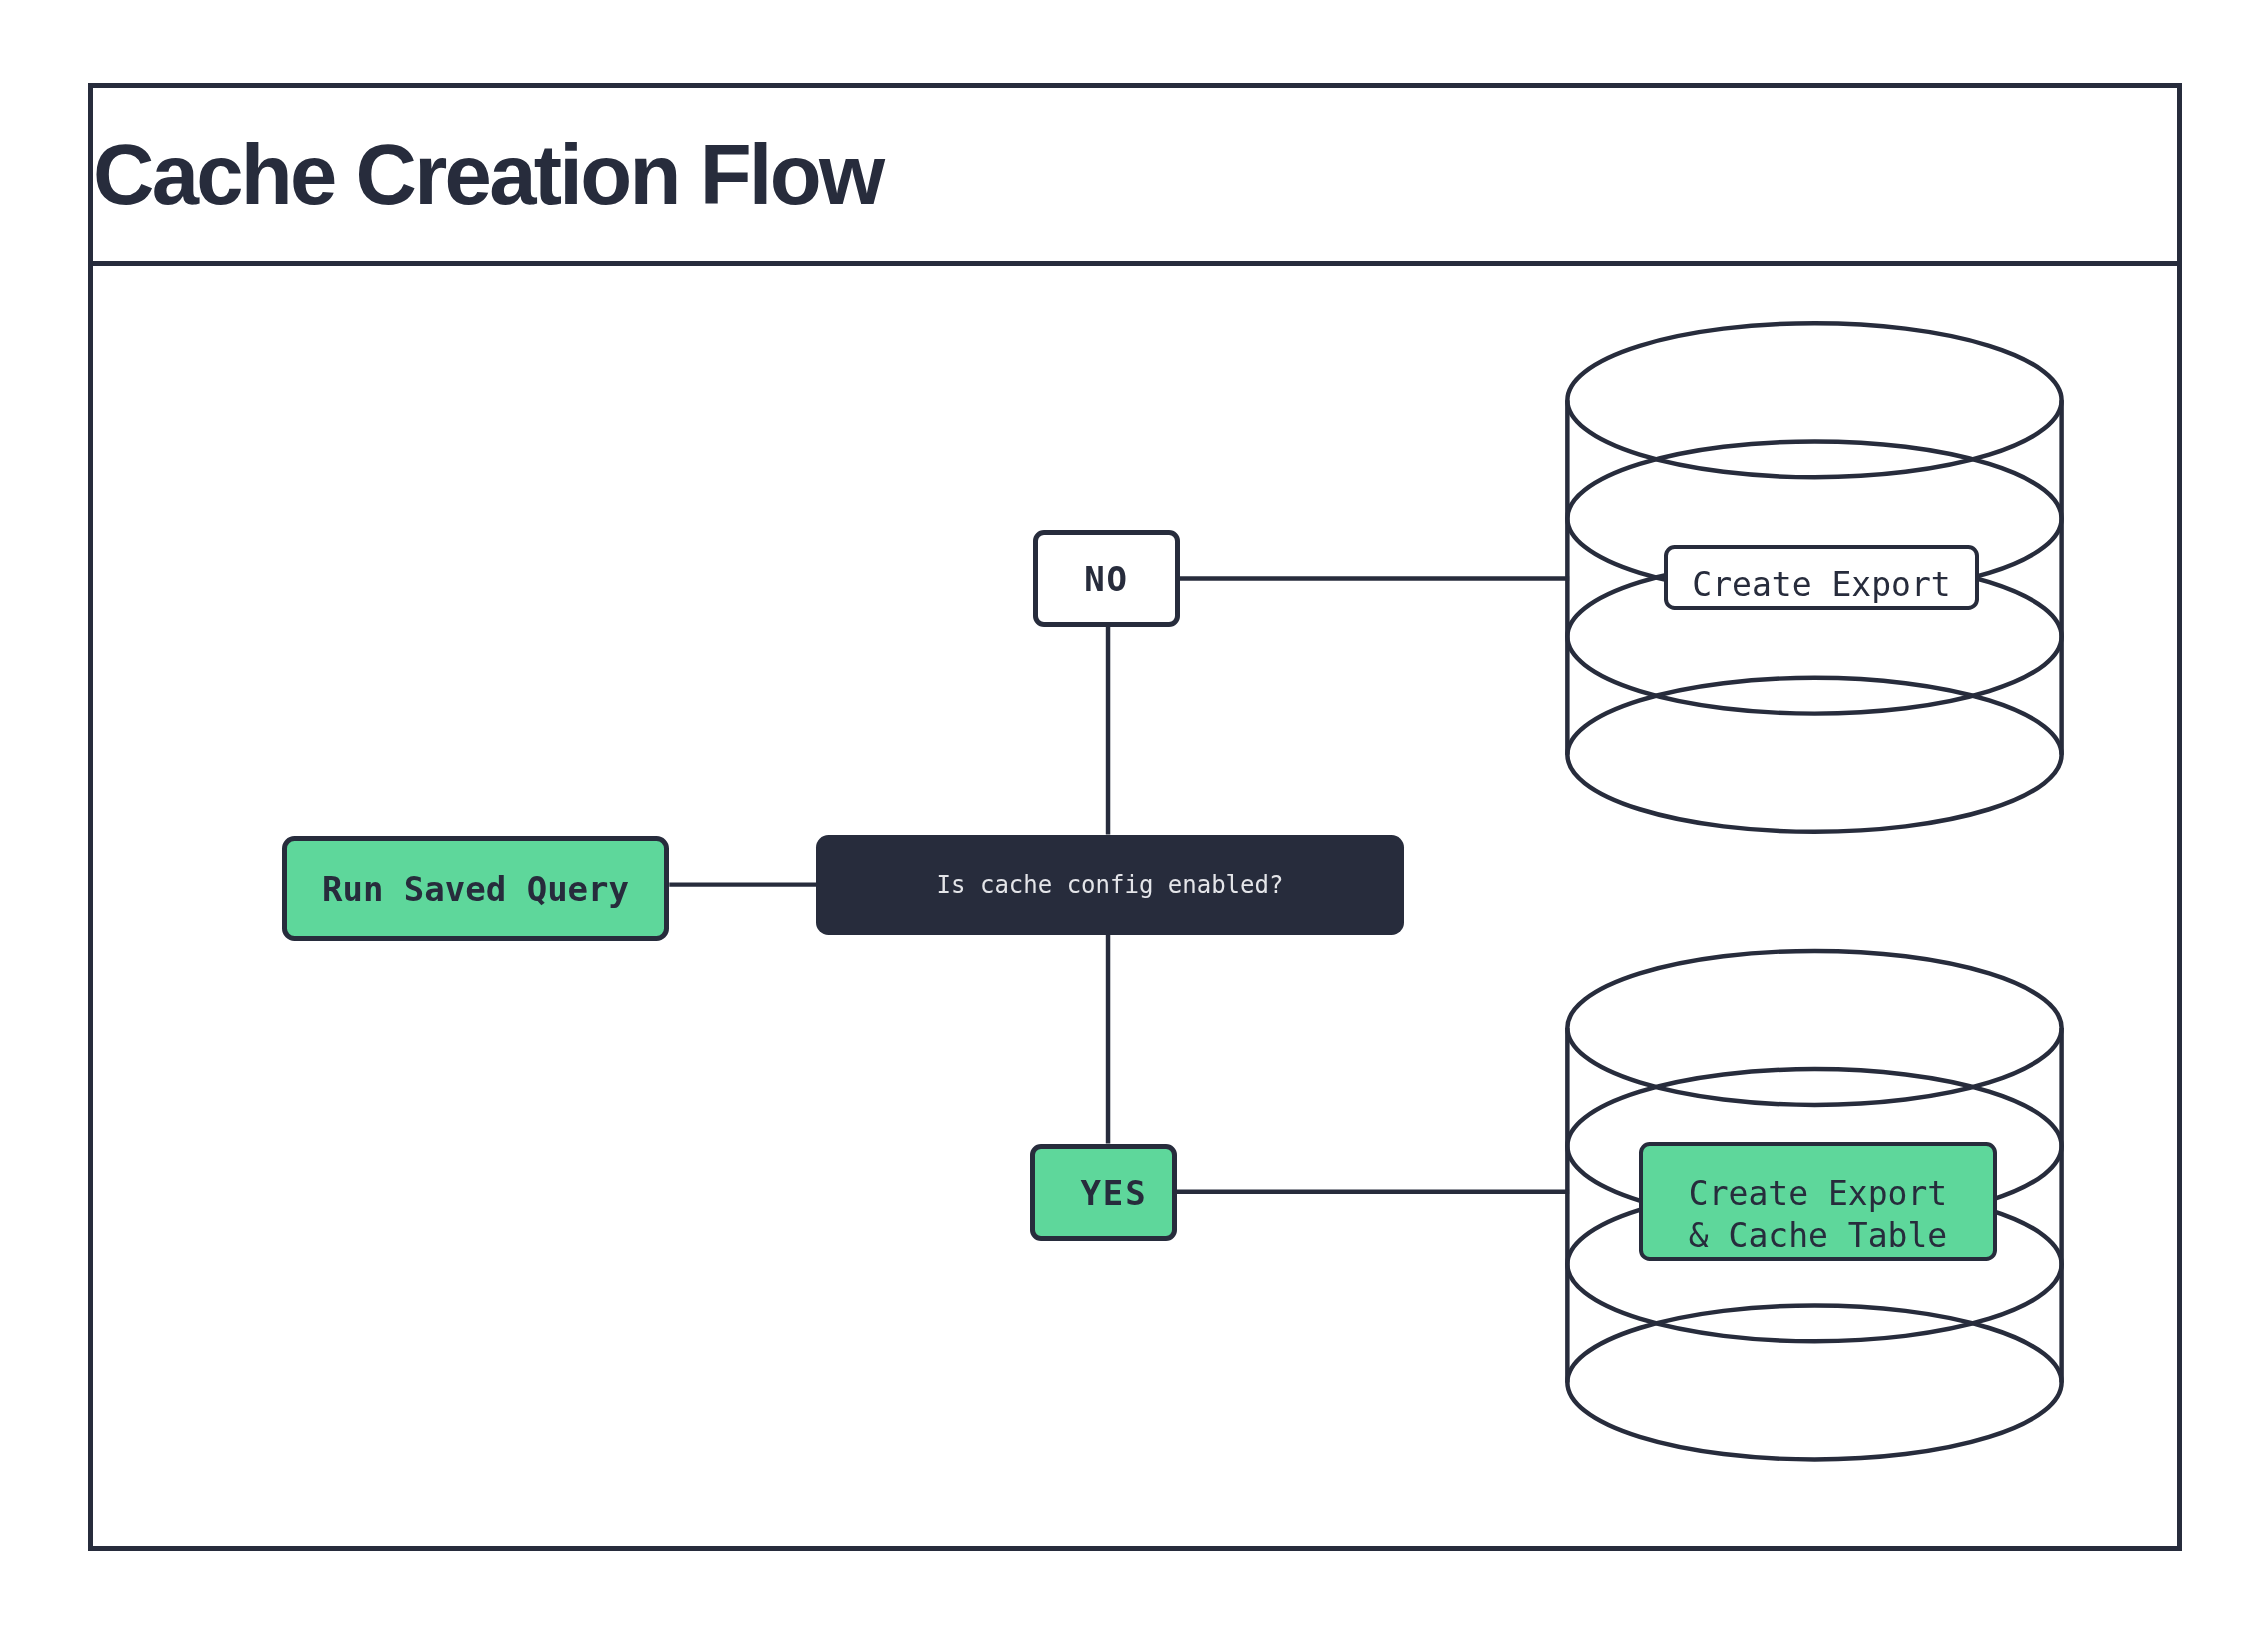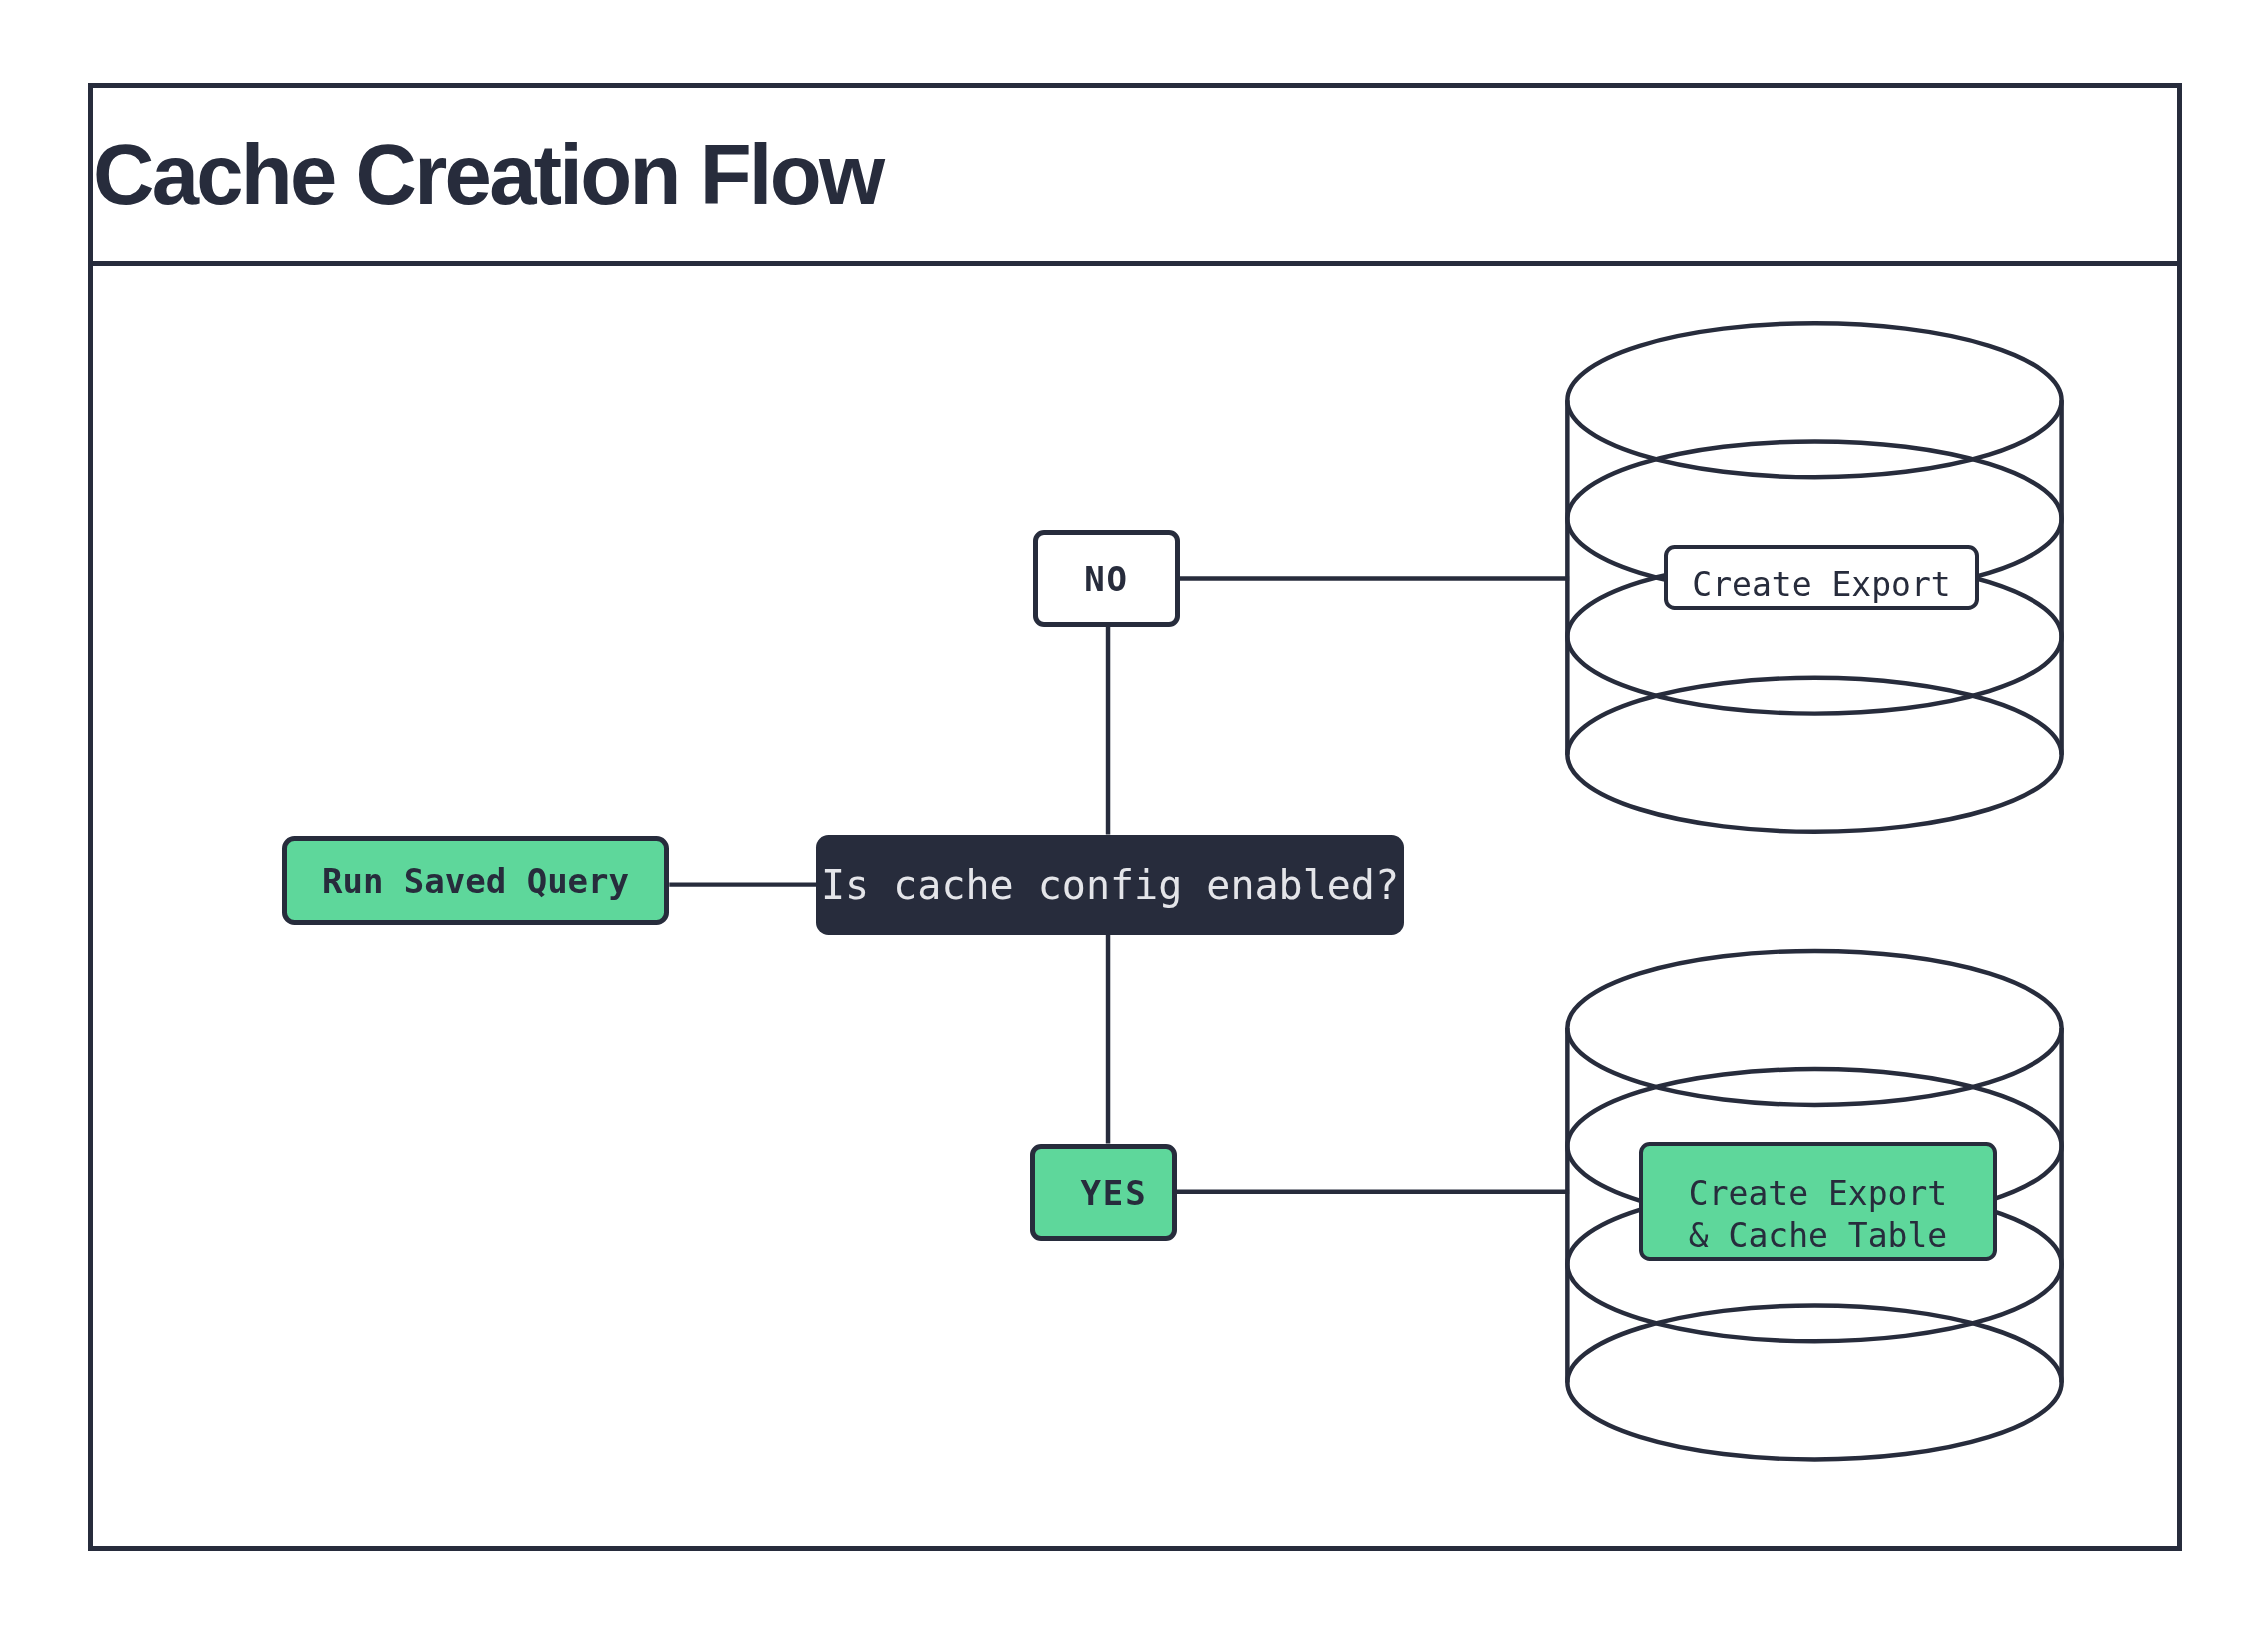--- a/index.html
+++ b/index.html
@@ -50,34 +50,34 @@
   .node {
     position: absolute;
     display: flex;
     align-items: center;
     justify-content: center;
     font-family: "DejaVu Sans Mono", monospace;
     white-space: nowrap;
   }
   .node-start {
     left: 282px; top: 836px;
-    width: 387px; height: 89px;
+    width: 387px; height: 105px;
     background: var(--green);
     border: 5.4px solid var(--ink);
     border-radius: 12.5px;
     font-size: 34px;
     font-weight: 700;
     color: var(--ink);
   }
   .node-decision {
     left: 816px; top: 835px;
     width: 588px; height: 100px;
     background: var(--ink);
     border-radius: 12.5px;
-    font-size: 40px;
+    font-size: 24px;
     font-weight: 500;
     color: var(--light_text);
   }
   .node-branch {
     width: 147px; height: 97px;
     border: 5.4px solid var(--ink);
     border-radius: 11px;
     font-size: 34px;
     font-weight: 700;
     color: var(--ink);

